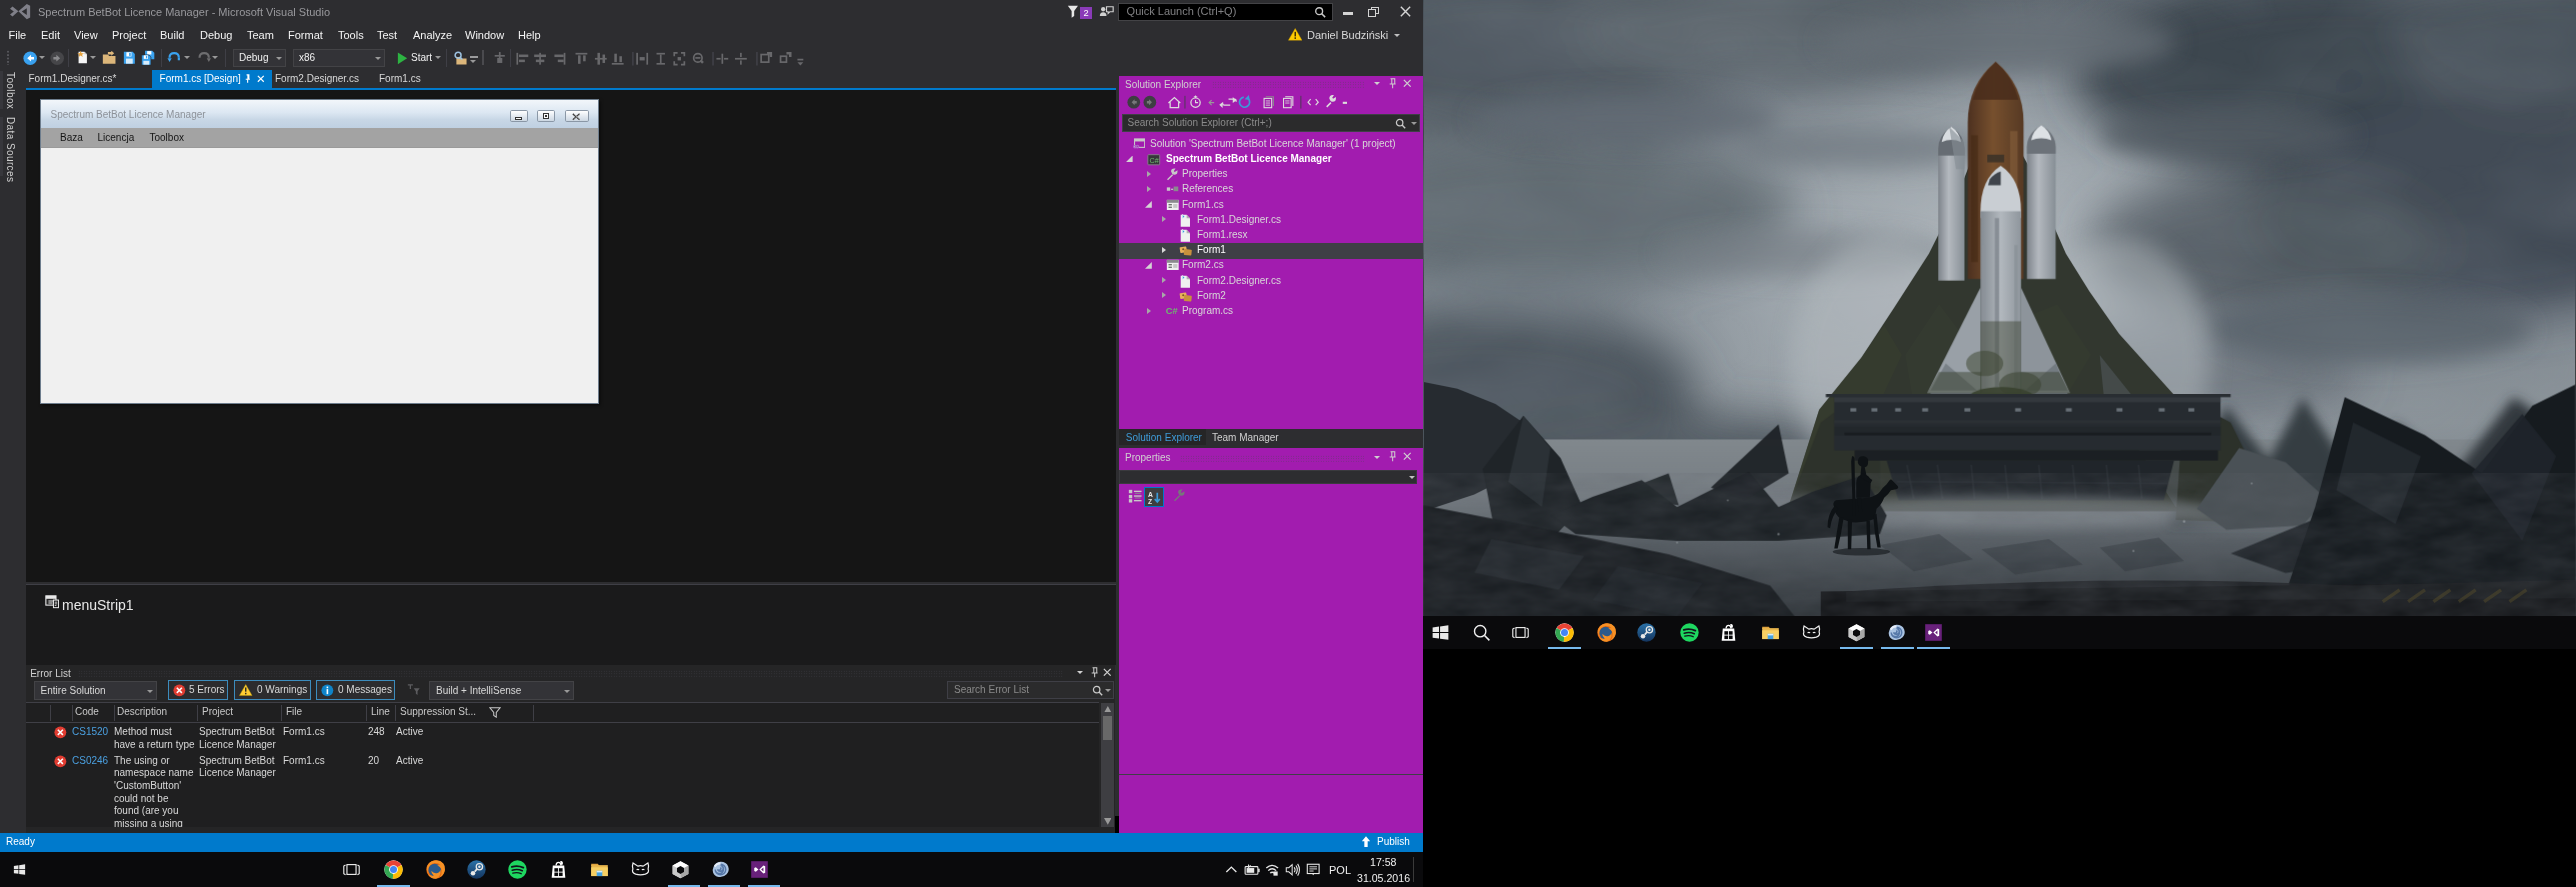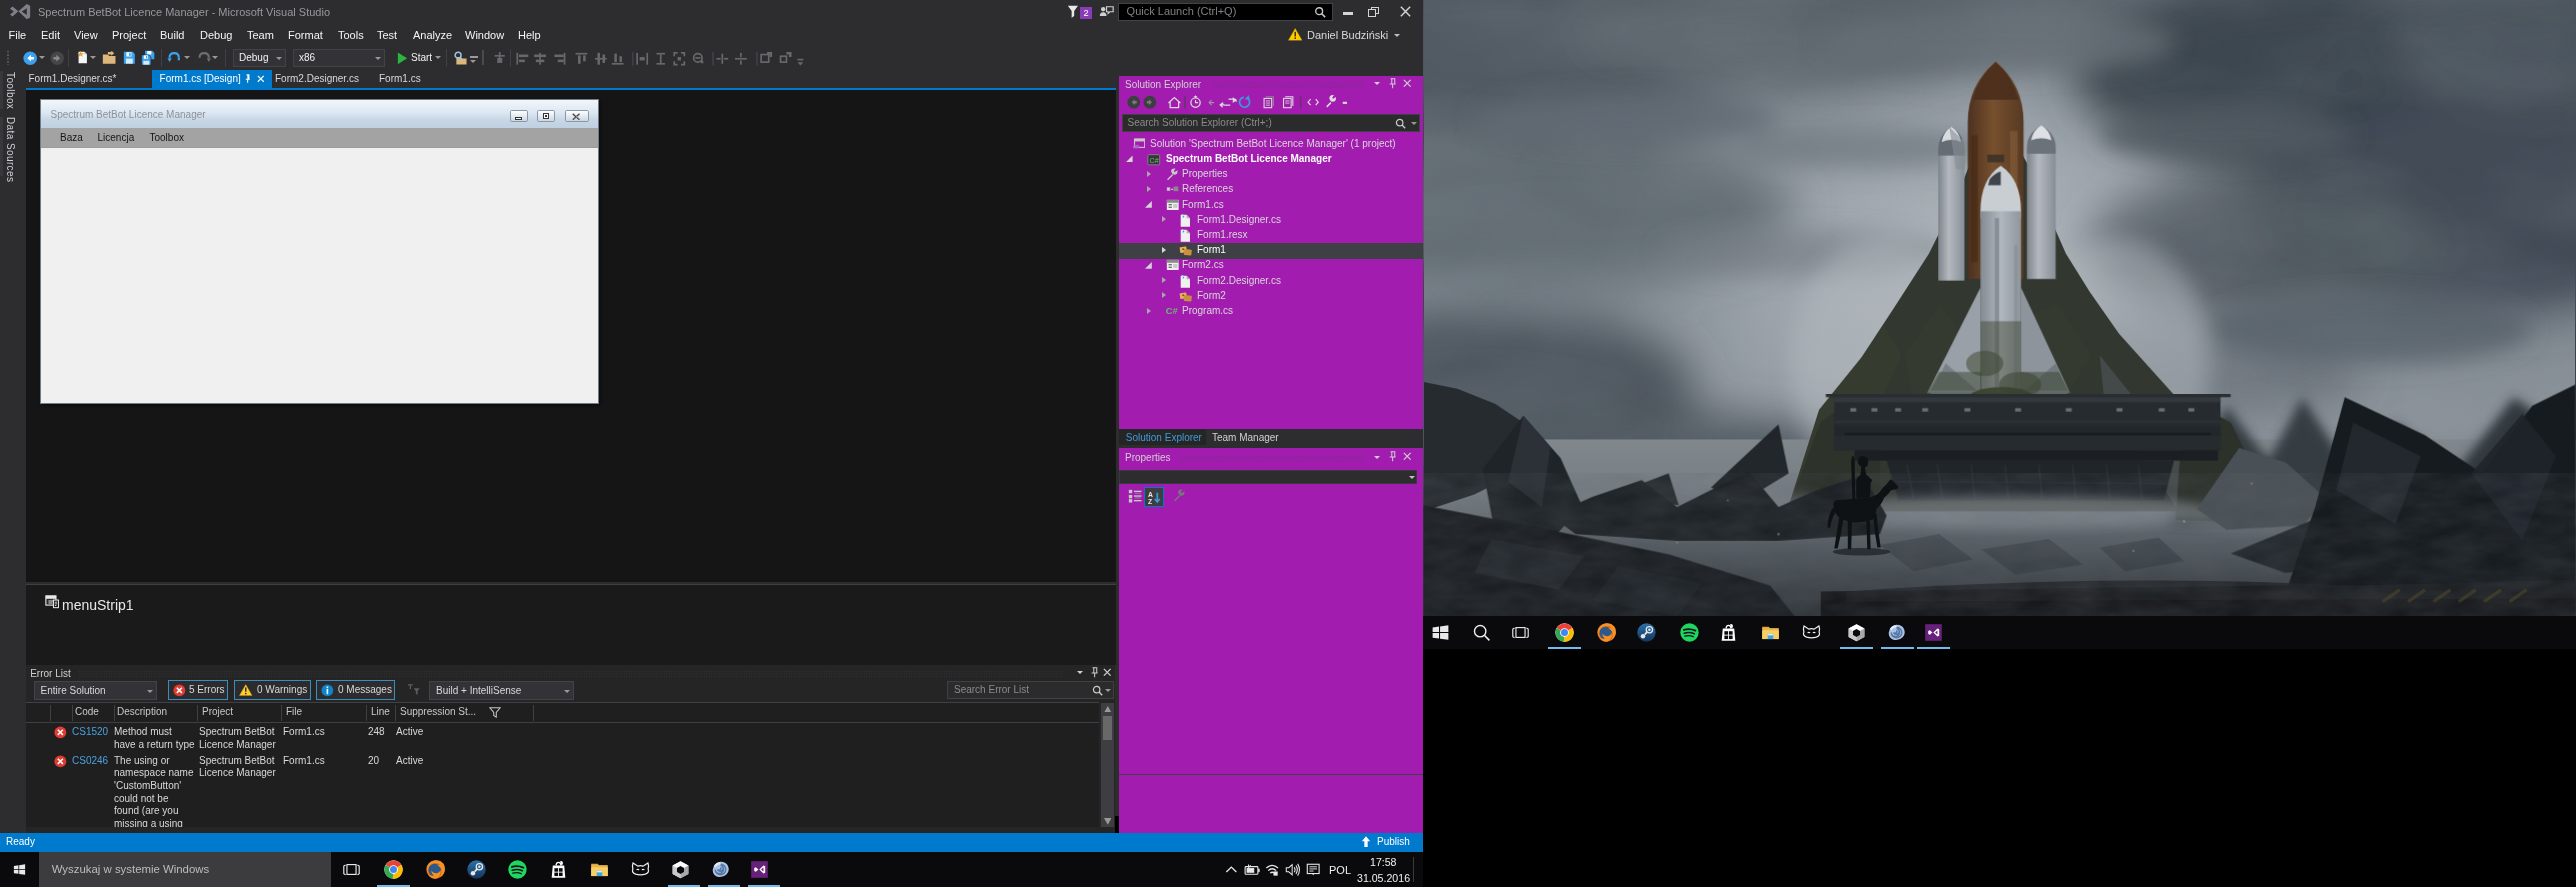--- a/index.html
+++ b/index.html
@@ -589,23 +589,20 @@
     <span class="ab" style="left:6px;top:3.4px">Ready</span>
     <svg class="ab" style="left:1361px;top:3.4px" width="10" height="12" viewBox="0 0 12 14">
         <path d="M6 0 L11 6 L8 6 L8 13 L4 13 L4 6 L1 6 Z" fill="#fff"></path>
       </svg>
     <span class="ab" style="left:1377px;top:3.4px">Publish</span>
   </div>
   <div id="taskbar1" class="ab" style="left:0;top:852px;width:1423px;height:36px;background:#0a0a0c;color:#c8c8c8">
     <svg class="ab" style="left:12px;top:10px" width="15" height="15" viewBox="0 0 24 24">
         <path d="M3 6.2 L10.3 5.2 L10.3 11.5 L3 11.5 Z M11.5 5 L21 3.7 L21 11.5 L11.5 11.5 Z M3 12.6 L10.3 12.6 L10.3 18.9 L3 17.9 Z M11.5 12.6 L21 12.6 L21 20.4 L11.5 19.1 Z" fill="#e8e8e8"></path>
       </svg>
-    <div class="ab" style="left:39px;top:0;width:292px;height:36px;background:#3c3c3e">
-      <span class="ab" style="left:12.7px;top:11px;font-size:11.4px;color:#bdbdbd">Wyszukaj w systemie Windows</span>
-    </div>
     <svg class="ticon" style="left:341px" viewBox="0 0 30 30">
         <path d="M6.5 8.5 L4 10 L4 21 L6.5 22.5 M23.5 8.5 L26 10 L26 21 L23.5 22.5" stroke="#f0f0f0" stroke-width="1.6" fill="none"></path>
         <rect x="8.5" y="8" width="13" height="14" stroke="#f0f0f0" stroke-width="1.6" fill="none"></rect>
       </svg>
     <svg class="ticon" style="left:383px" viewBox="0 0 24 24">
         <circle cx="12" cy="12" r="10.5" fill="#fff"></circle>
         <path d="M12 12 L3 6.8 A10.5 10.5 0 0 1 21.1 6.8 Z" fill="#e94335"></path>
         <path d="M12 12 L3 6.8 A10.5 10.5 0 0 0 11.2 22.5 Z" fill="#34a853"></path>
         <path d="M12 12 L11.2 22.5 A10.5 10.5 0 0 0 21.1 6.8 Z" fill="#fbbc05"></path>
         <circle cx="12" cy="12" r="5" fill="#fff"></circle>

